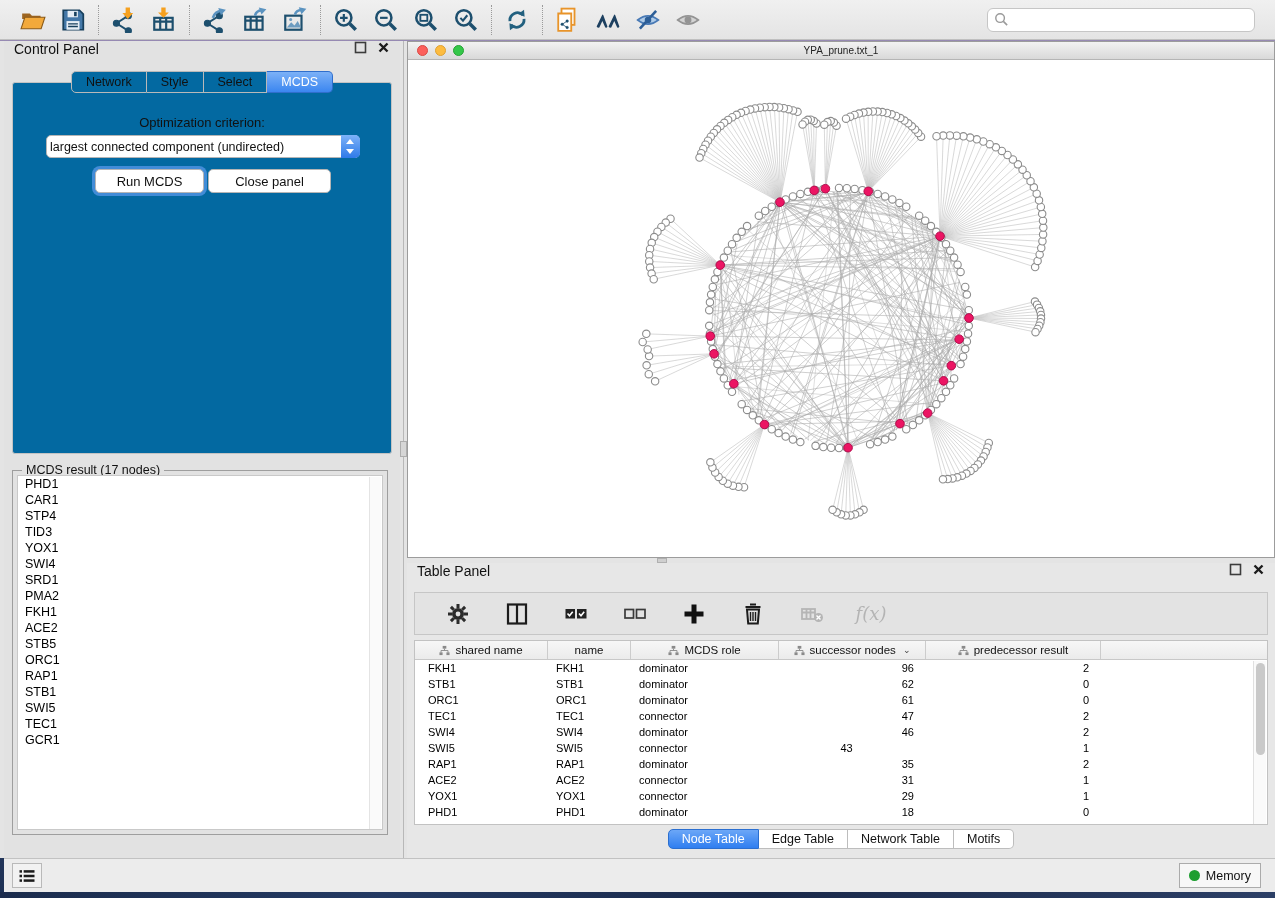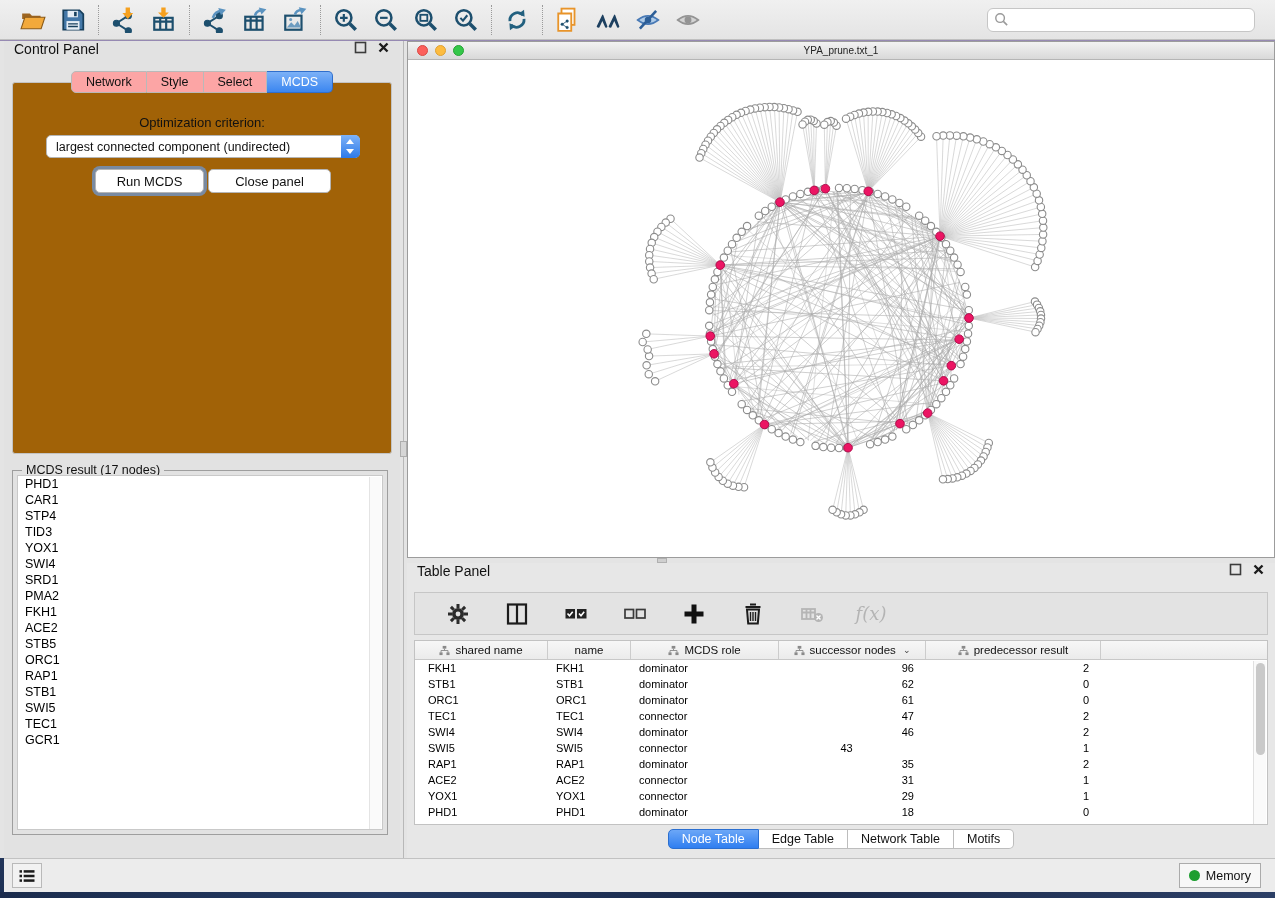--- a/index.html
+++ b/index.html
@@ -25,31 +25,31 @@
   #main { position:absolute; left:0; top:41px; width:1275px; height:817px; background:#e4e4e4; }
   #left-desktop-strip { position:absolute; left:0; top:41px; width:4px; height:857px;
     background:linear-gradient(180deg,#9b8bb4, #54648f 55%, #1d3054); }
 
   
   #control-panel { position:absolute; left:4px; top:0; width:396px; height:817px; background:#e2e2e2; }
   .panel-head { height:26px; display:flex; align-items:flex-start; padding:0 10px; font-size:14px; color:#111; }
   .panel-head .sp { flex:1; }
   .mini-ic { width:13px; height:13px; margin-left:10px; }
   #cp-tabs { position:absolute; left:0; top:30px; width:100%; display:flex; justify-content:center; z-index:3; }
-  .seg-tab { height:22px; padding:0 14px; background:#fca5a5; border:1px solid #b9b9b9; border-left:none;
+  .seg-tab { height:22px; padding:0 14px; background:#0369a1; border:1px solid #b9b9b9; border-left:none;
     font-size:12.5px; display:flex; align-items:center; color:#111; }
   .seg-tab:first-child { border-left:1px solid #b9b9b9; border-radius:5px 0 0 5px; }
   .seg-tab:last-child { border-radius:0 5px 5px 0; }
   .seg-tab.sel { background:linear-gradient(#7cb1f7,#3b86f0); color:#fff; border-color:#2f6ecc; }
   #cp-box { position:absolute; left:8px; top:41px; width:380px; height:372px;
-    border:1px solid #c3c3c3; border-radius:3px; background:#a16207; }
+    border:1px solid #c3c3c3; border-radius:3px; background:#0369a1; }
   #opt-label { position:absolute; left:0; top:32px; width:100%; text-align:center; font-size:13px; color:#111; }
   #opt-select { position:absolute; left:33px; top:52px; width:314px; height:23px; background:#fff;
     border:1px solid #b5b5b5; border-radius:5px; display:flex; align-items:center; font-size:12.5px; color:#111; }
-  #opt-select .val { flex:1; padding-left:9px; white-space:nowrap; overflow:hidden; }
+  #opt-select .val { flex:1; padding-left:3px; white-space:nowrap; overflow:hidden; }
   #opt-stepper { width:19px; height:23px; margin-right:-1px; border-radius:0 5px 5px 0;
     background:linear-gradient(#7db2f8,#2e7ae8); position:relative; }
   #opt-stepper i { position:absolute; left:5px; width:0; height:0; border-left:4.5px solid transparent; border-right:4.5px solid transparent; }
   #opt-stepper .up { top:4px; border-bottom:5px solid #fff; }
   #opt-stepper .dn { bottom:4px; border-top:5px solid #fff; }
   .cp-btn { position:absolute; top:86px; height:24px; background:#fff; border:1px solid #b5b5b5;
     border-radius:5px; font-size:13px; color:#111; display:flex; align-items:center; justify-content:center; }
   #run-btn { left:82px; width:109px; box-shadow:0 0 0 3px rgba(100,160,245,.65); }
   #close-btn { left:195px; width:123px; }
 

